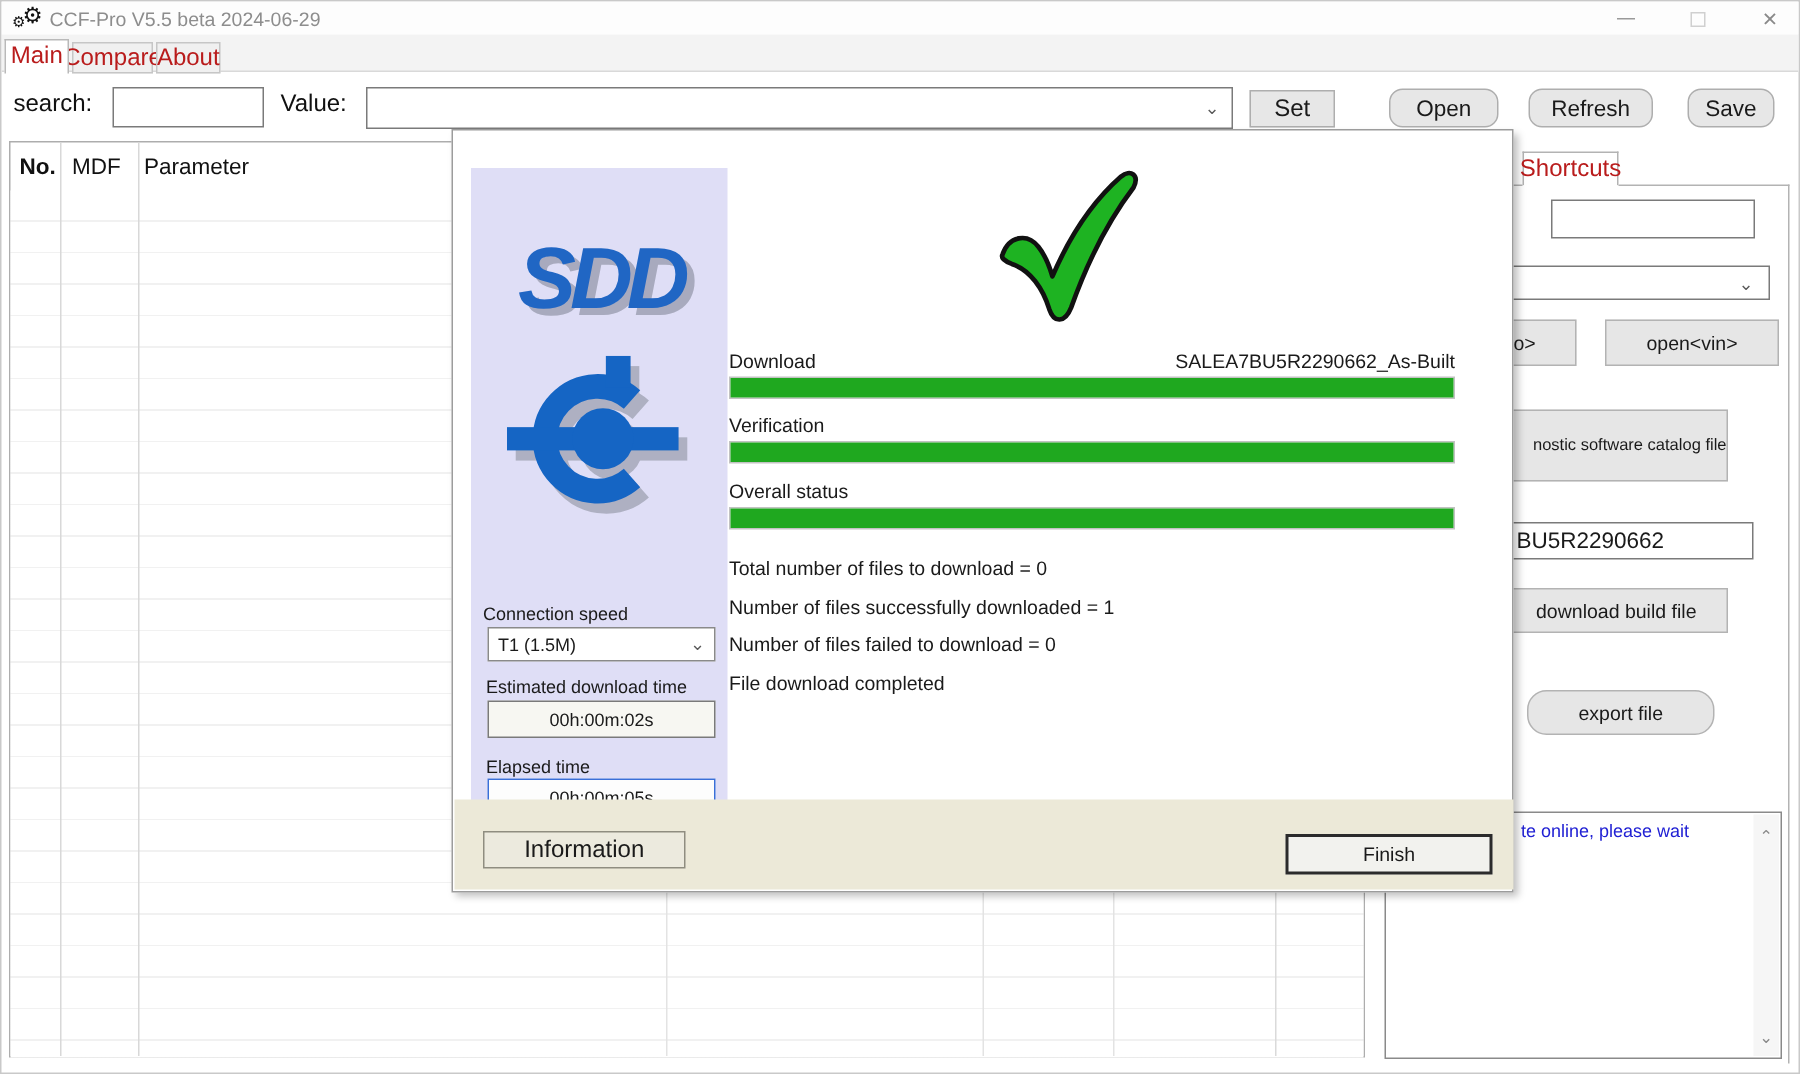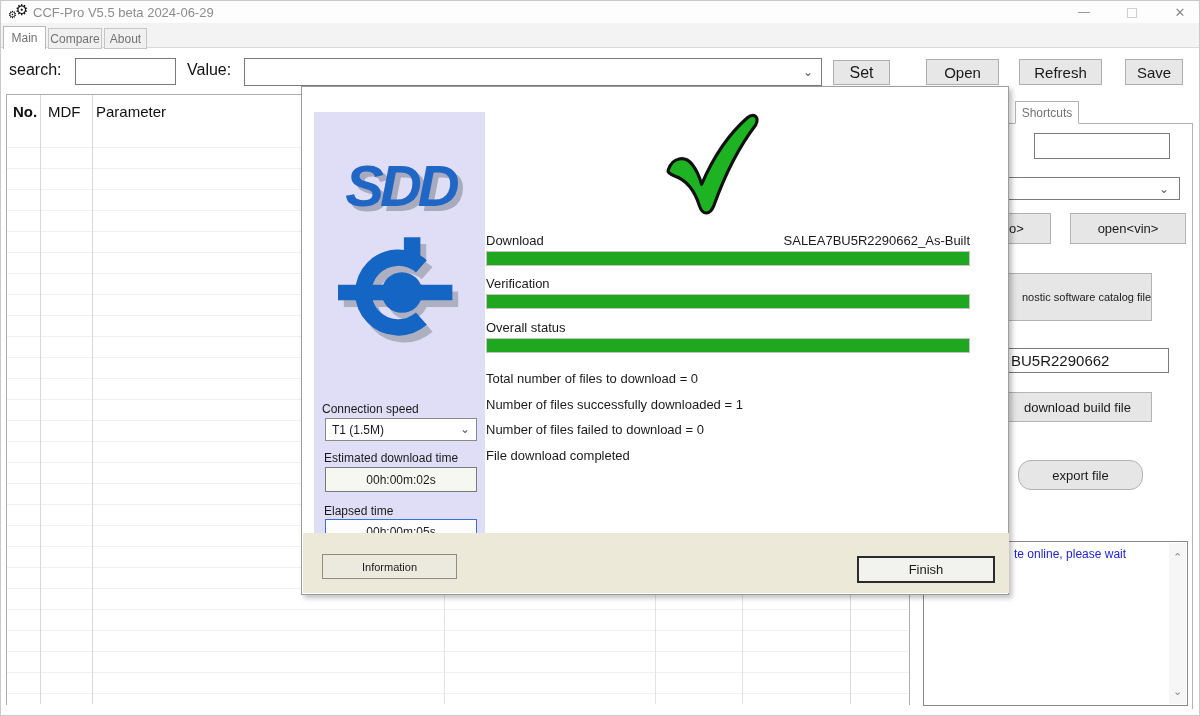--- a/index.html
+++ b/index.html
@@ -16,30 +16,30 @@
   .gear-wrap { left:7px; top:1px; width:24px; height:20px; color:#111; }
   .gear-big { position:absolute; left:7px; top:-1px; font-size:15px; }
   .gear-small { position:absolute; left:0px; top:7px; font-size:10px; }
   .title-text { left:32px; top:4px; font-size:13px; color:#8d8d8d; }
   .win-btn { top:3px; width:30px; height:17px; display:flex; align-items:center; justify-content:center; color:#8a8a8a; font-size:13px; }
   .min-glyph { width:12px; height:1px; background:#9a9a9a; display:inline-block; }
   .max-glyph { width:10px; height:10px; border:1px solid #d0d0d0; display:inline-block; }
 
   
   .tabbar { left:0; top:22px; width:1200px; height:25px; background:#f3f3f3; border-bottom:1px solid #d9d9d9; }
-  .tab { position:absolute; display:flex; align-items:center; justify-content:center; font-size:12px; color:#737373; }
+  .tab { position:absolute; display:flex; align-items:center; justify-content:center; font-size:16px; color:#b91c1c; }
   .tab-active { left:2px; top:3px; width:43px; height:23px; background:#ffffff; border:1px solid #b9b9b9; border-bottom:none; z-index:2; }
   .tab-idle { top:5px; height:21px; background:#f0f0f0; border:1px solid #c6c6c6; }
 
   
   .lbl-big { font-size:16px; color:#111; }
   .field { border:1px solid #7a7a7a; background:#fff; }
   .chev { color:#5a5a5a; font-size:12px; line-height:1; }
   .btn { background:#e7e7e7; border:1px solid #aeaeae; display:flex; align-items:center; justify-content:center; color:#1a1a1a; }
-  .btn15 { font-size:15px; }
+  .btn15 { font-size:15px;border-radius:9px; }
   .btn12 { font-size:16px; }
 
   
   .table { left:5px; top:93px; width:904px; height:611px; border:1px solid #adadad; background:#fff; }
   .table-body { position:absolute; left:0; top:32px; width:100%; height:578px;
     background:repeating-linear-gradient(to bottom, #ffffff 0 20px, #f1f1f1 20px 21px); }
   .col-line { position:absolute; top:0; width:1px; height:100%; background:#e3e3e3; }
   .th { position:absolute; top:8px; font-size:15px; color:#111; }
 
   
@@ -61,21 +61,21 @@
   .dlg-lbl13 { position:absolute; font-size:13px; color:#1a1a1a; }
   .time-field { position:absolute; left:11px; width:152px; height:25px; background:#f7f7f2;
     border:1px solid #7a7a7a; display:flex; align-items:center; justify-content:center; font-size:12px; }
   .combo-sm { position:absolute; left:11px; width:152px; height:23px; background:#fff; border:1px solid #8a8a8a;
     display:flex; align-items:center; font-size:12px; padding-left:6px; }
   .combo-sm .chev { position:absolute; right:6px; top:4px; }
   .pbar { position:absolute; left:184px; width:484px; height:15px; border:1px solid #c2c2c2; background:#fff; }
   .pfill { width:100%; height:100%; background:#1fa81f; }
   .beige { position:absolute; left:1px; bottom:1px; width:706px; height:60px; background:#ece9d8; }
   .info-btn { position:absolute; left:19px; top:21px; width:135px; height:25px; background:#eceade;
-    border:1px solid #8f8d80; display:flex; align-items:center; justify-content:center; font-size:11px; }
+    border:1px solid #8f8d80; display:flex; align-items:center; justify-content:center; font-size:16px; }
   .finish-btn { position:absolute; left:554px; top:23px; width:138px; height:27px; background:#f2f2ee;
     border:2px solid #2b2b2b; display:flex; align-items:center; justify-content:center; font-size:13px; }
 </style>
 </head>
 <body>
 
 <div class="screen">
 
   <div class="abs titlebar">
     <div class="abs gear-wrap">

